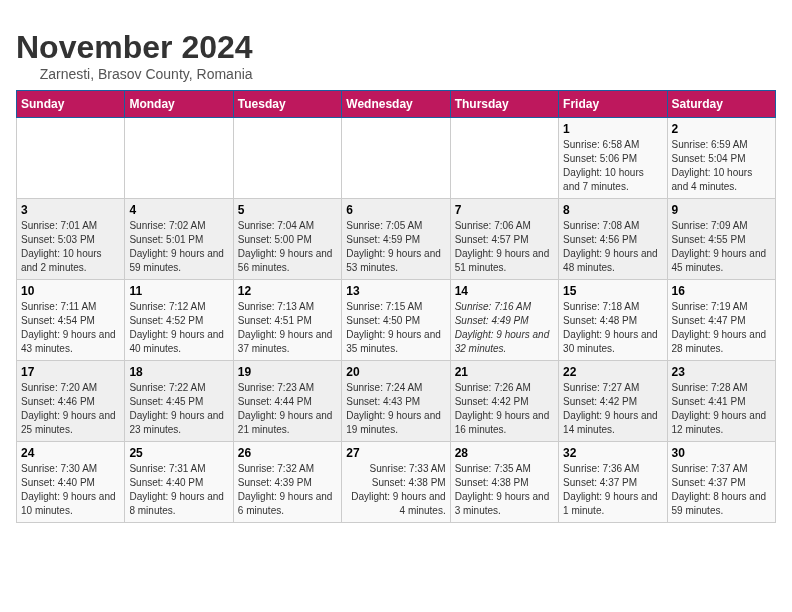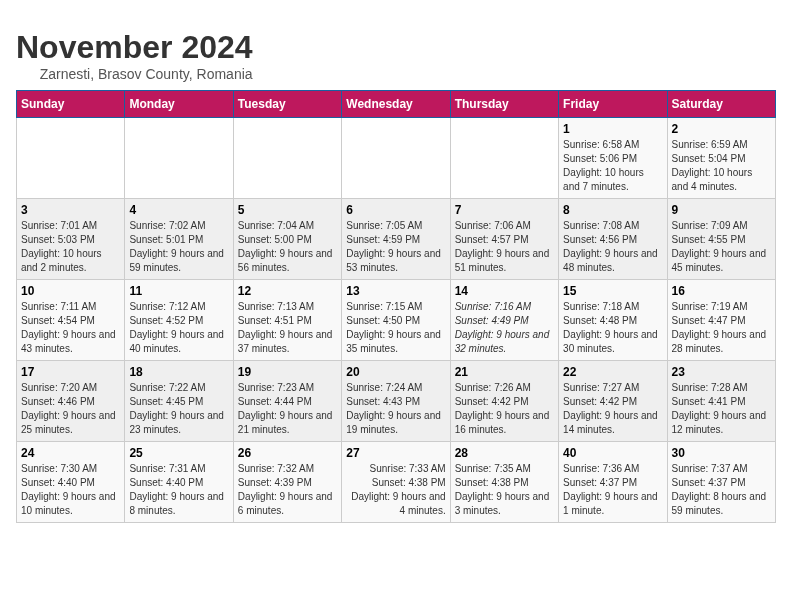--- a/index.html
+++ b/index.html
@@ -285,21 +285,21 @@
 Sunset: 4:38 PM
 Daylight: 9 hours and 4 minutes.</div>
         </td>
         <td>
           <div class="day-number">28</div>
           <div class="day-info" style="white-space: pre-line;">Sunrise: 7:35 AM
 Sunset: 4:38 PM
 Daylight: 9 hours and 3 minutes.</div>
         </td>
         <td>
-          <div class="day-number">40</div>
+          <div class="day-number">32</div>
           <div class="day-info" style="white-space: pre-line;">Sunrise: 7:36 AM
 Sunset: 4:37 PM
 Daylight: 9 hours and 1 minute.</div>
         </td>
         <td>
           <div class="day-number">30</div>
           <div class="day-info" style="white-space: pre-line;">Sunrise: 7:37 AM
 Sunset: 4:37 PM
 Daylight: 8 hours and 59 minutes.</div>
         </td>

